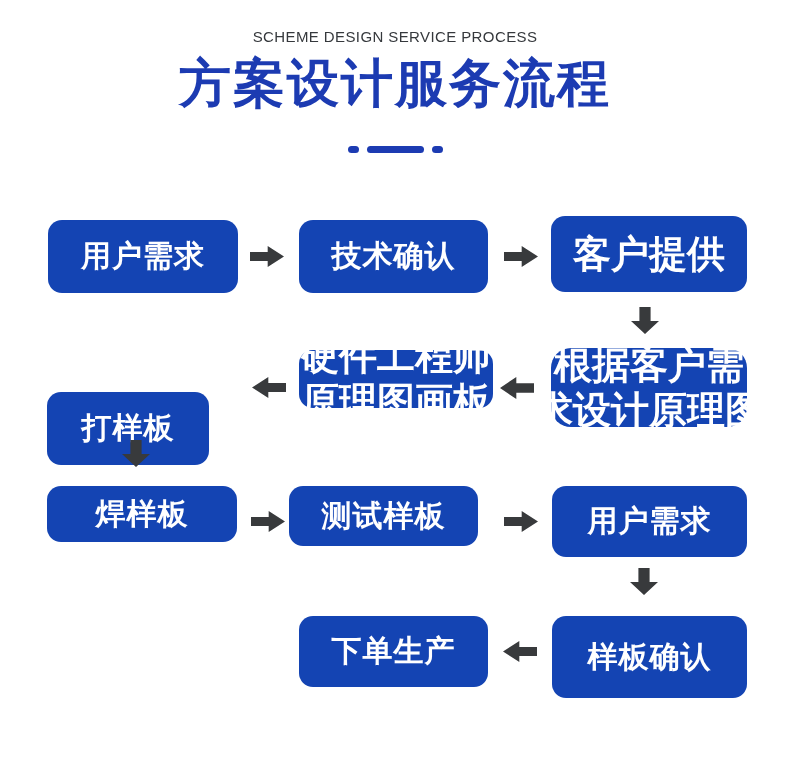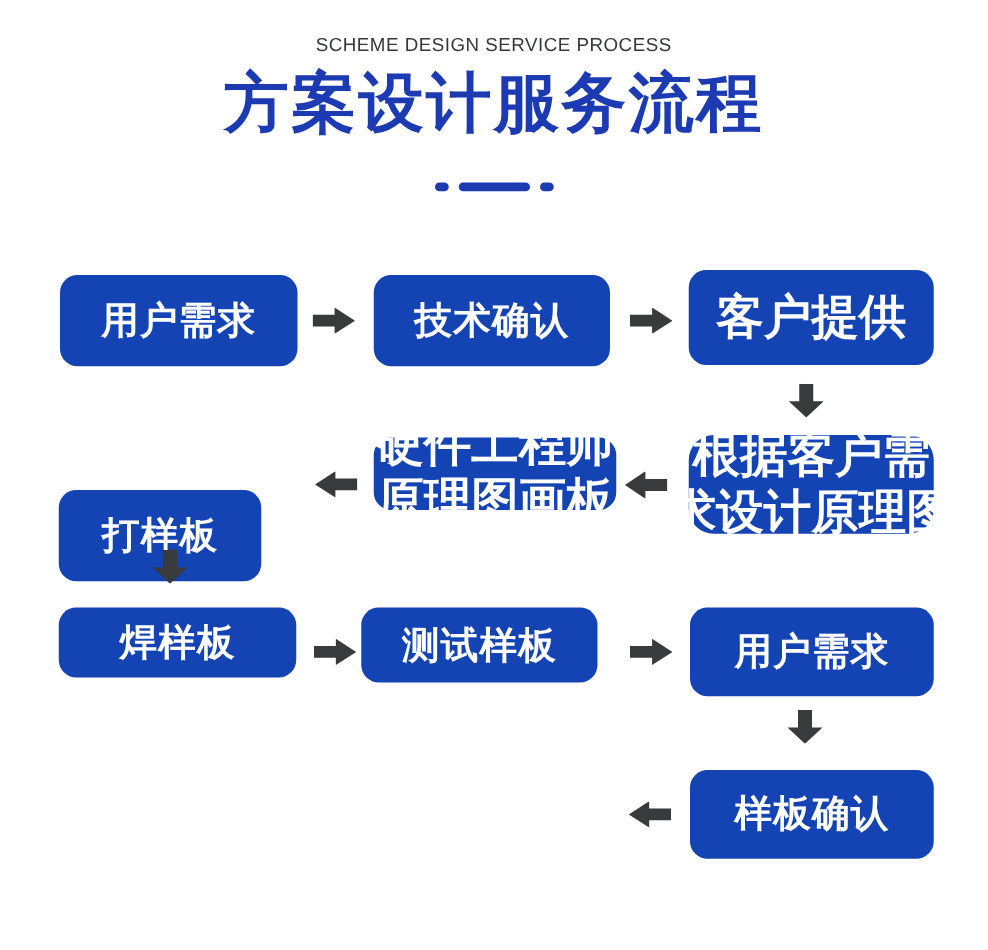--- a/index.html
+++ b/index.html
@@ -93,18 +93,21 @@
   <div class="node single" style="left:289px;top:486px;width:189px;height:60px;">
     <span>测试样板</span>
   </div>
   <div class="arrow right" style="left:504px;top:511px;width:34px;height:21px;"></div>
   <div class="node single" style="left:552px;top:486px;width:195px;height:71px;">
     <span>用户需求</span>
   </div>
 
   <div class="arrow down" style="left:630px;top:568px;width:28px;height:27px;"></div>
 
+  <div class="node single" style="left:299px;top:616px;width:189px;height:71px;">
+    <span>下单生产</span>
+  </div>
   <div class="arrow left" style="left:503px;top:641px;width:34px;height:21px;"></div>
-  <div class="node single" style="left:552px;top:616px;width:195px;height:71px;">
+  <div class="node single" style="left:552px;top:616px;width:195px;height:82px;">
     <span>样板确认</span>
   </div>
 
 </div>
 
 </body></html>

